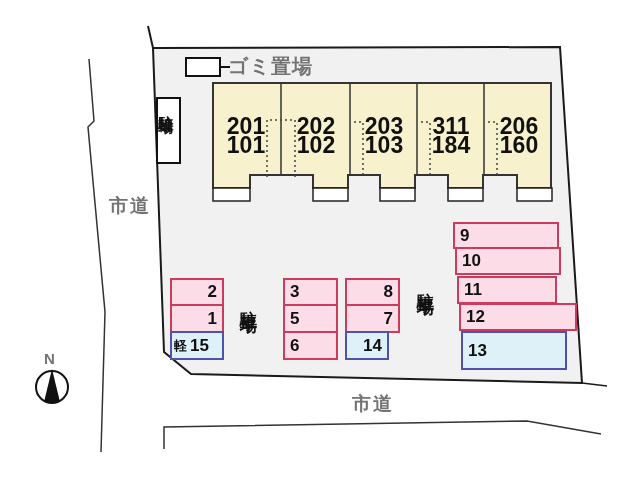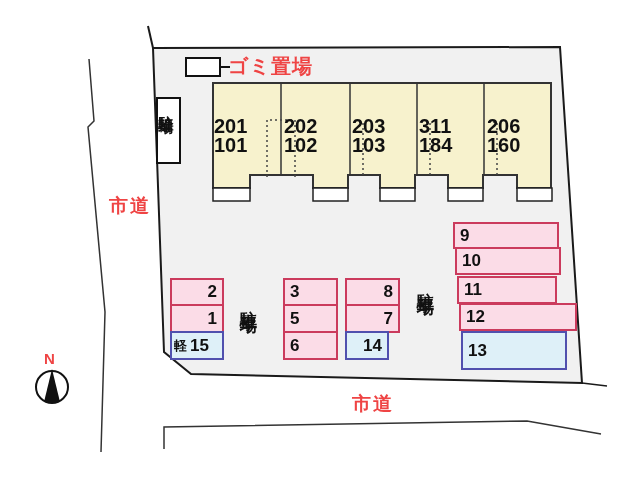--- a/index.html
+++ b/index.html
@@ -1,33 +1,33 @@
 <!DOCTYPE html>
 <html><head>
 <meta charset="utf-8">
 <style>
   html,body{margin:0;padding:0;background:#fff;}
   .canvas{position:relative;width:640px;height:480px;background:#ffffff;overflow:hidden;
           font-family:"Liberation Sans",sans-serif;color:#111;}
   .canvas svg{position:absolute;left:0;top:0;}
 
-  .lbl{position:absolute;font-weight:bold;color:#ef4444;white-space:nowrap;}
+  .lbl{position:absolute;font-weight:bold;color:#737373;white-space:nowrap;}
   .lbl-garbage{left:228px;top:53px;font-size:20px;letter-spacing:1px;}
   .lbl-road-left{left:109px;top:193px;font-size:19px;letter-spacing:2px;}
   .lbl-road-bottom{left:352px;top:391px;font-size:19px;letter-spacing:2px;}
   .lbl-north{left:44px;top:350px;font-size:15px;}
 
   .vtext{position:absolute;font-weight:bold;font-size:17px;color:#111;
          writing-mode:vertical-rl;text-orientation:upright;letter-spacing:3px;line-height:1;}
   .vtext-bicycle{left:159px;top:103px;font-size:15px;letter-spacing:2px;}
   .vtext-parking-left{left:240px;top:297px;}
   .vtext-parking-right{left:417px;top:279px;}
 
-  .unit{position:absolute;top:117px;width:64px;text-align:left;
-        font-weight:bold;font-size:20px;line-height:19px;}
+  .unit{position:absolute;top:117px;width:64px;text-align:center;
+        font-weight:bold;font-size:23px;line-height:19px;}
 
   .pbox{position:absolute;box-sizing:border-box;display:flex;align-items:center;
         font-weight:bold;font-size:17px;border:2px solid #cb3b5d;background:#fbdce7;}
   .pbox.blue{border-color:#5050ae;background:#def0f8;}
   .pbox .num-l{padding-left:5px;}
   .pbox .num-r{margin-left:auto;padding-right:5px;}
   .pbox .kei{font-size:13px;padding-left:2px;margin-right:3px;}
 </style>
 </head>
 <body>

